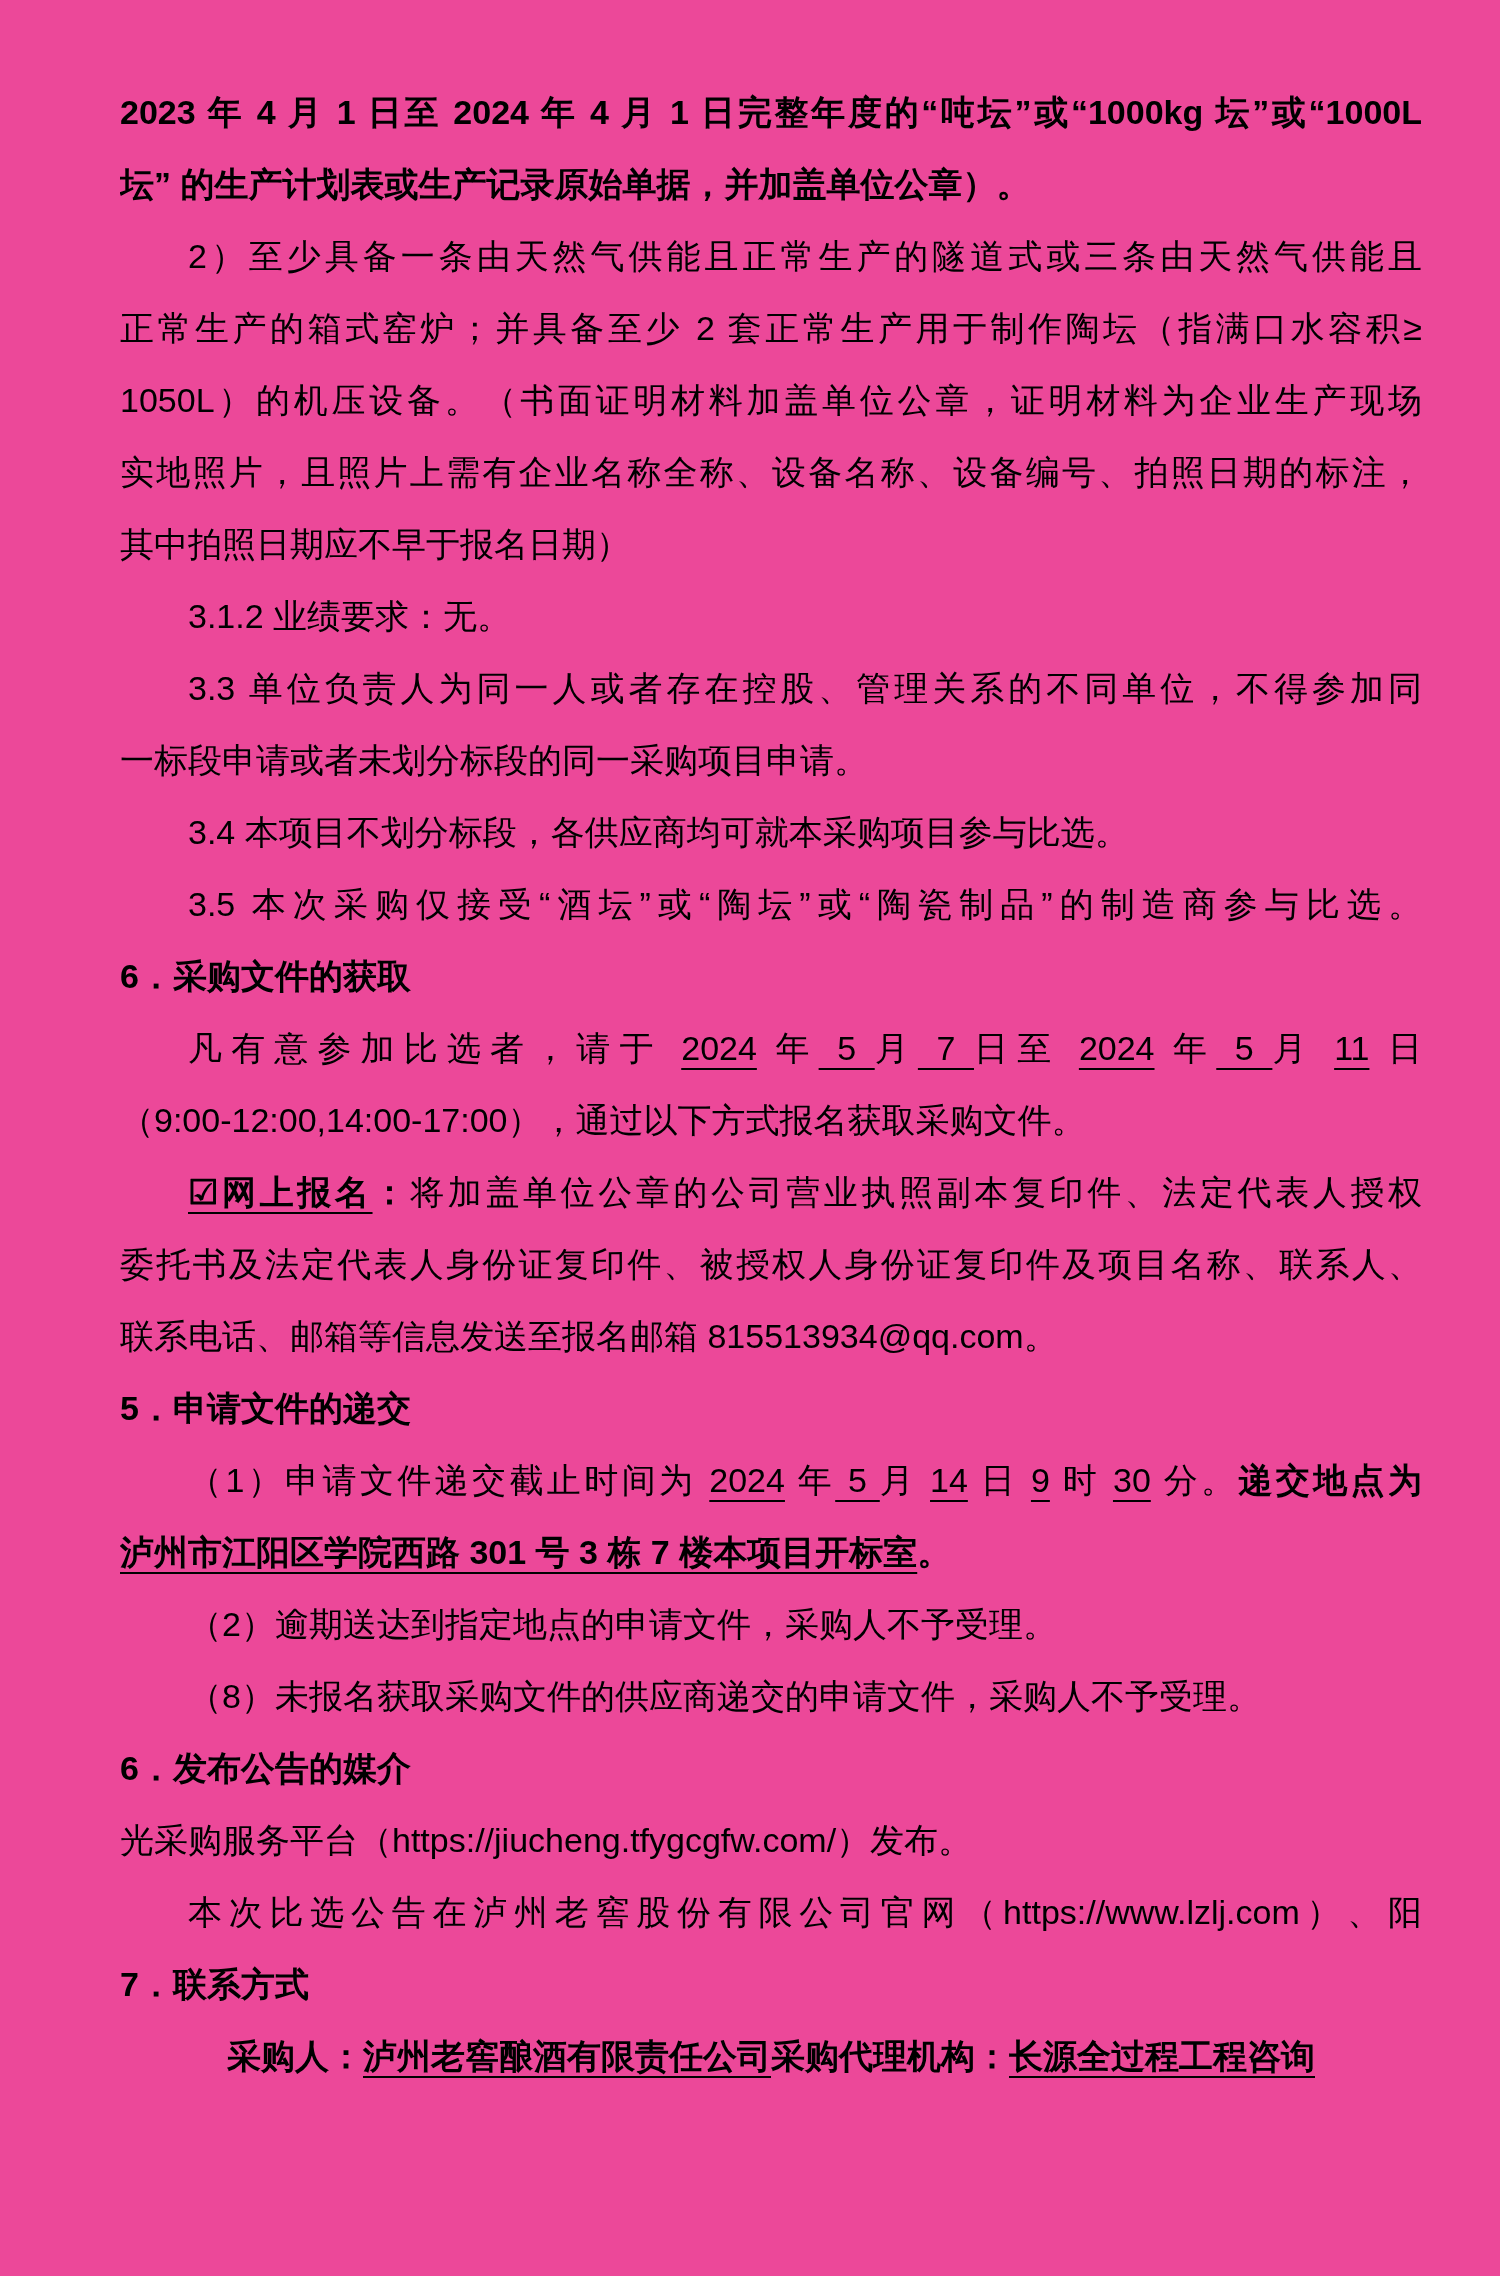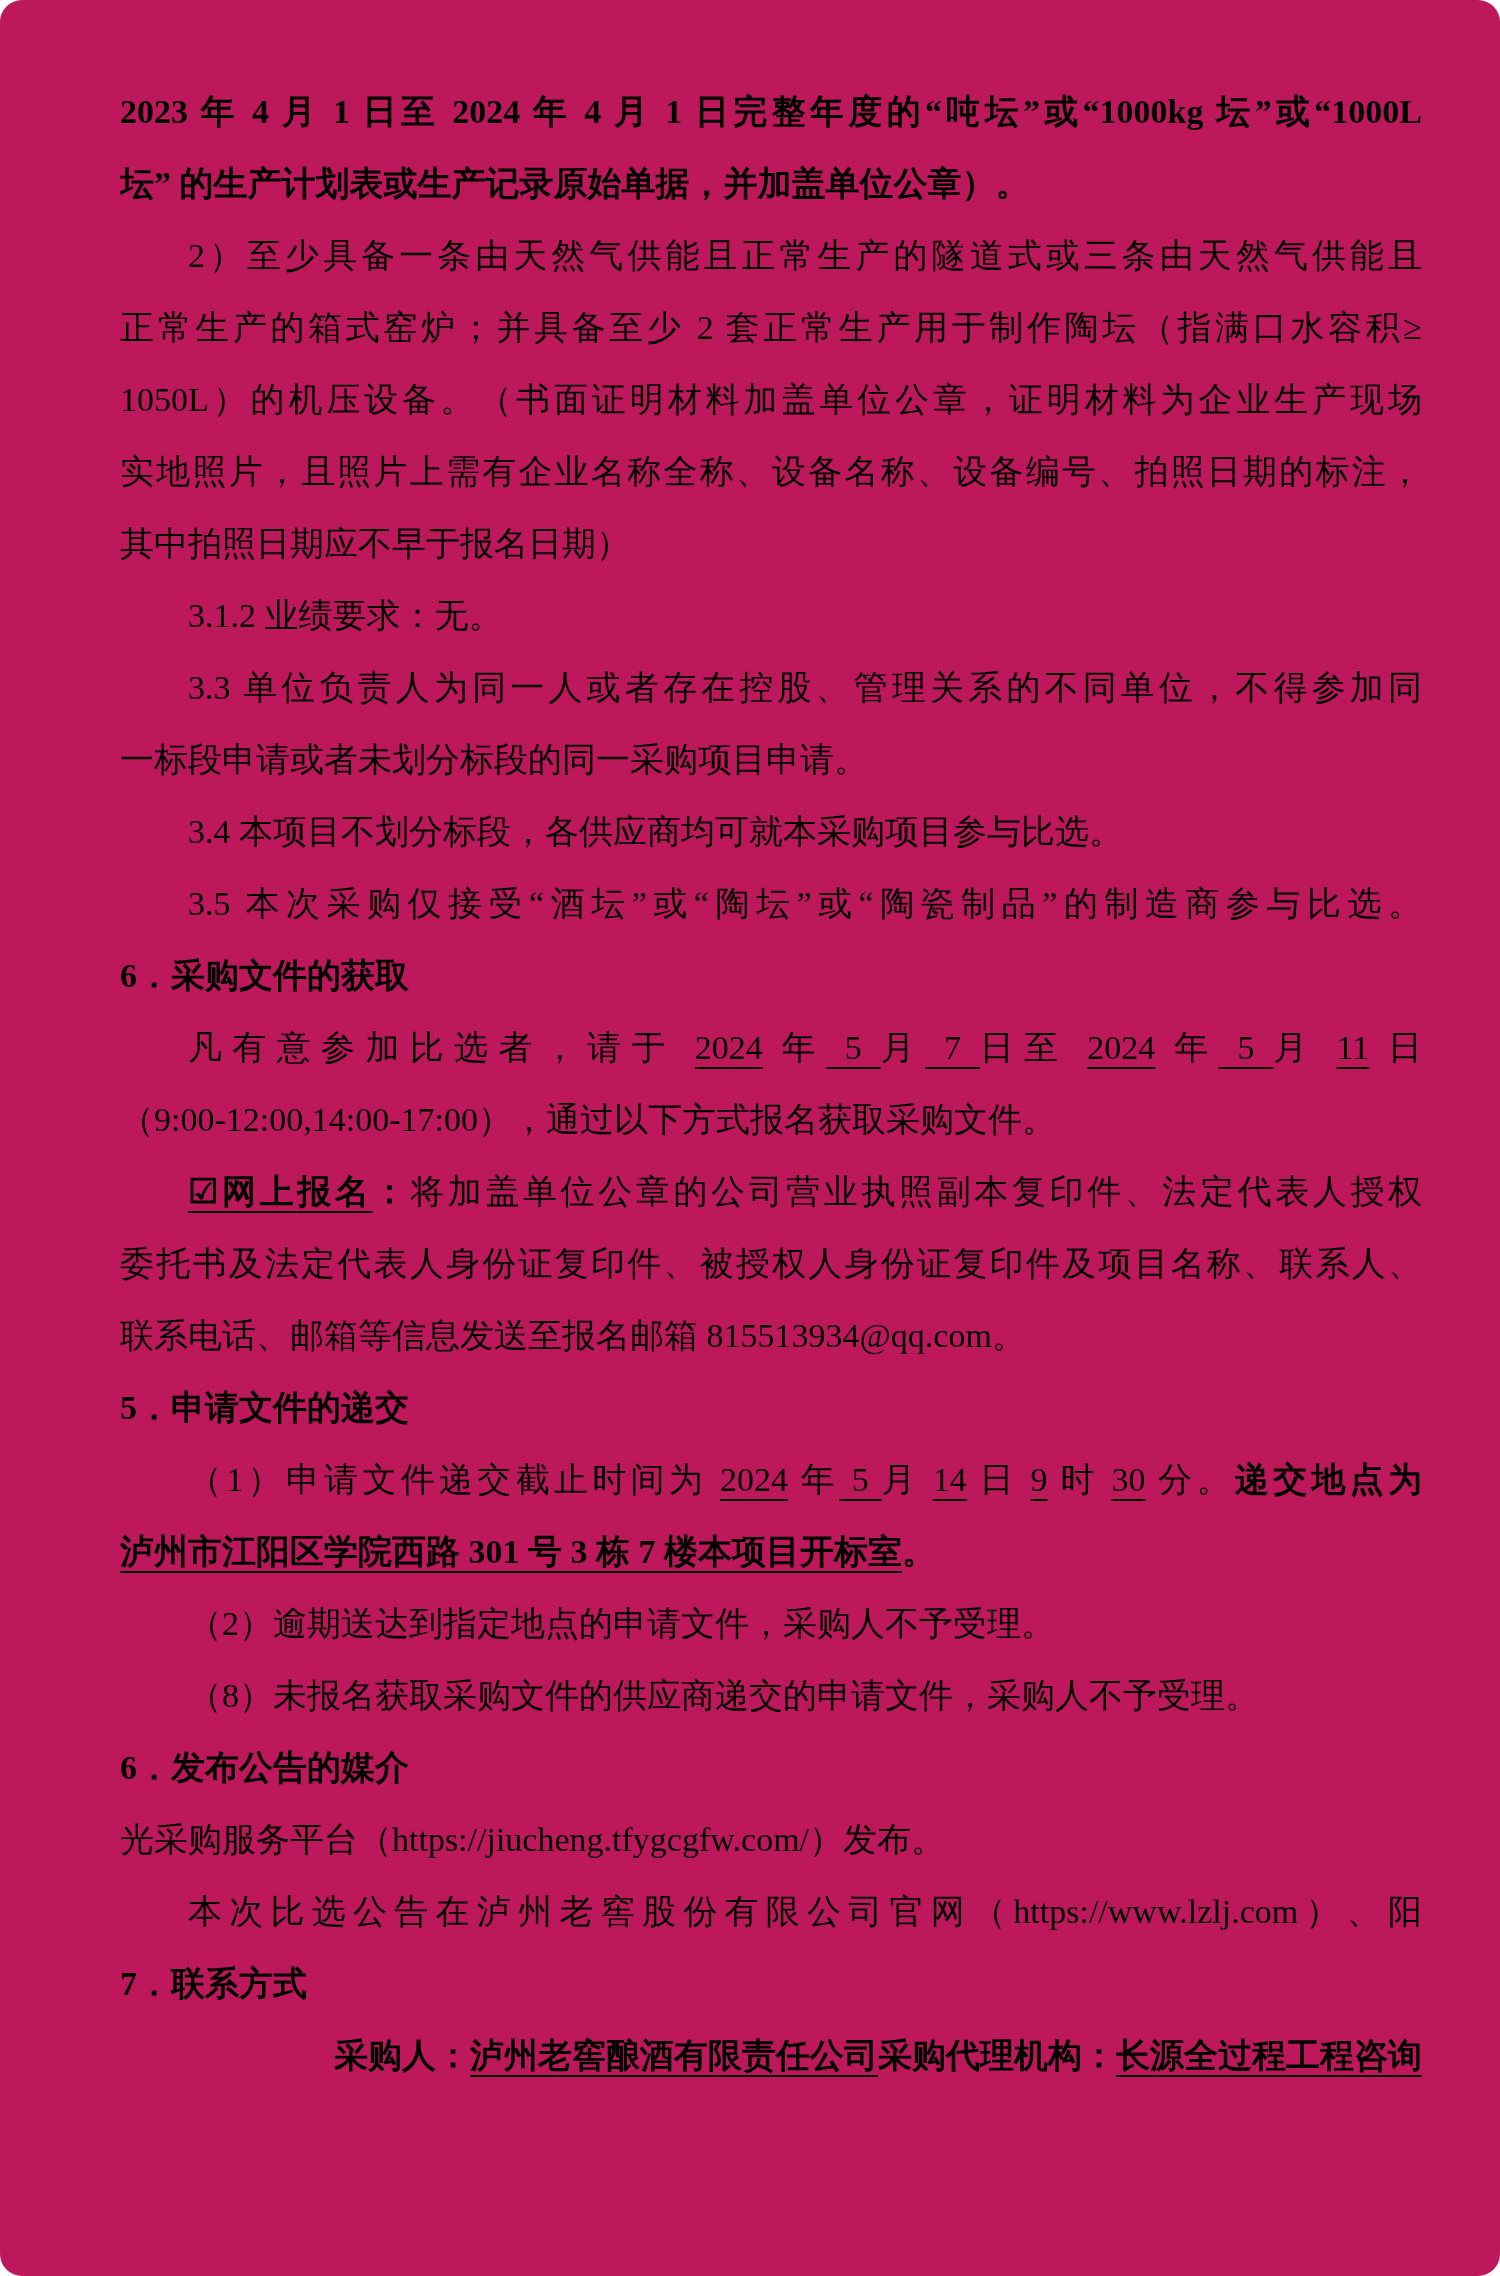--- a/index.html
+++ b/index.html
@@ -1,25 +1,24 @@
 <!DOCTYPE html>
 <html><head>
 <meta charset="utf-8">
 <title>Document</title>
 <style>
   html,body{margin:0;padding:0;background:#ffffff;}
   .page{
     position:relative;
     width:1500px;
     height:2276px;
-    background:#be185d;
+    background:#ec4899;
     color:#000000;
-    font-family:Liberation Serif, serif;
+    font-family:Liberation Sans, sans-serif;
     overflow:hidden;
-    border-radius:22px;
   }
   .content{
     position:absolute;
     left:120px;
     top:76px;
     width:1302px;
   }
   .line{
     font-size:34px;
     line-height:72px;
@@ -30,21 +29,21 @@
   }
   .line.j{
     text-align:justify;
     text-align-last:justify;
   }
   .line.ind{
     text-indent:68px;
   }
   .line.split{
     display:flex;
-    justify-content:flex-end;
+    justify-content:center;
     white-space:pre;
   }
   .b{font-weight:700;}
   .u{text-decoration:underline;text-decoration-thickness:2px;text-underline-offset:8px;}
   .bu{font-weight:700;text-decoration:underline;text-decoration-thickness:2px;text-underline-offset:8px;}
 </style>
 </head>
 <body>
 
 <div class="page">

